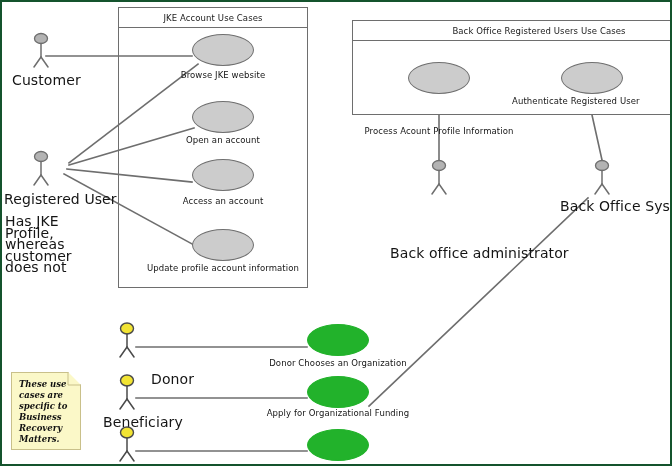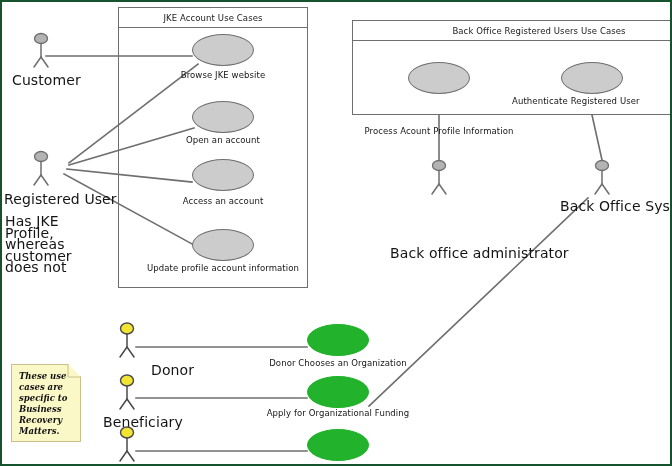--- a/index.html
+++ b/index.html
@@ -247,21 +247,21 @@
   <div class="actor" style="left:112px; top:320px;">
     <svg viewBox="0 0 26 36" width="26" height="36">
       <ellipse cx="13" cy="6.5" rx="6.5" ry="5.5" fill="#f2e433" stroke="#4a4a4a" stroke-width="1.4"></ellipse>
       <g stroke="#4a4a4a" stroke-width="1.5" fill="none" stroke-linecap="round">
         <line x1="13" y1="12" x2="13" y2="25"></line>
         <line x1="13" y1="25" x2="6" y2="35"></line>
         <line x1="13" y1="25" x2="20" y2="35"></line>
       </g>
     </svg>
   </div>
-  <div class="actor-label" style="left:110px; top:360px;padding-left:39px;">Donor</div>
+  <div class="actor-label" style="left:110px; top:369px;padding-left:39px;">Donor</div>
 
   <div class="actor" style="left:112px; top:372px;">
     <svg viewBox="0 0 26 36" width="26" height="36">
       <ellipse cx="13" cy="6.5" rx="6.5" ry="5.5" fill="#f2e433" stroke="#4a4a4a" stroke-width="1.4"></ellipse>
       <g stroke="#4a4a4a" stroke-width="1.5" fill="none" stroke-linecap="round">
         <line x1="13" y1="12" x2="13" y2="25"></line>
         <line x1="13" y1="25" x2="6" y2="35"></line>
         <line x1="13" y1="25" x2="20" y2="35"></line>
       </g>
     </svg>
@@ -276,21 +276,21 @@
         <line x1="13" y1="25" x2="6" y2="35"></line>
         <line x1="13" y1="25" x2="20" y2="35"></line>
       </g>
     </svg>
   </div>
 
   <div class="plain-note" style="left:3px; top:214px; width:105px;">Has JKE Profile,
 whereas customer
 does not</div>
 
-  <div class="sticky" style="left:9px; top:362px; width:70px; height:78px;">
+  <div class="sticky" style="left:9px; top:370px; width:70px; height:78px;">
     <div class="sticky-text">These use
 cases are
 specific to
 Business
 Recovery
 Matters.</div>
     <div class="sticky-fold"></div>
     <svg class="sticky-fold-line" viewBox="0 0 18 18">
       <polyline points="5,0 5,13 18,13" fill="none" stroke="#c9c08a" stroke-width="1"></polyline>
     </svg>

